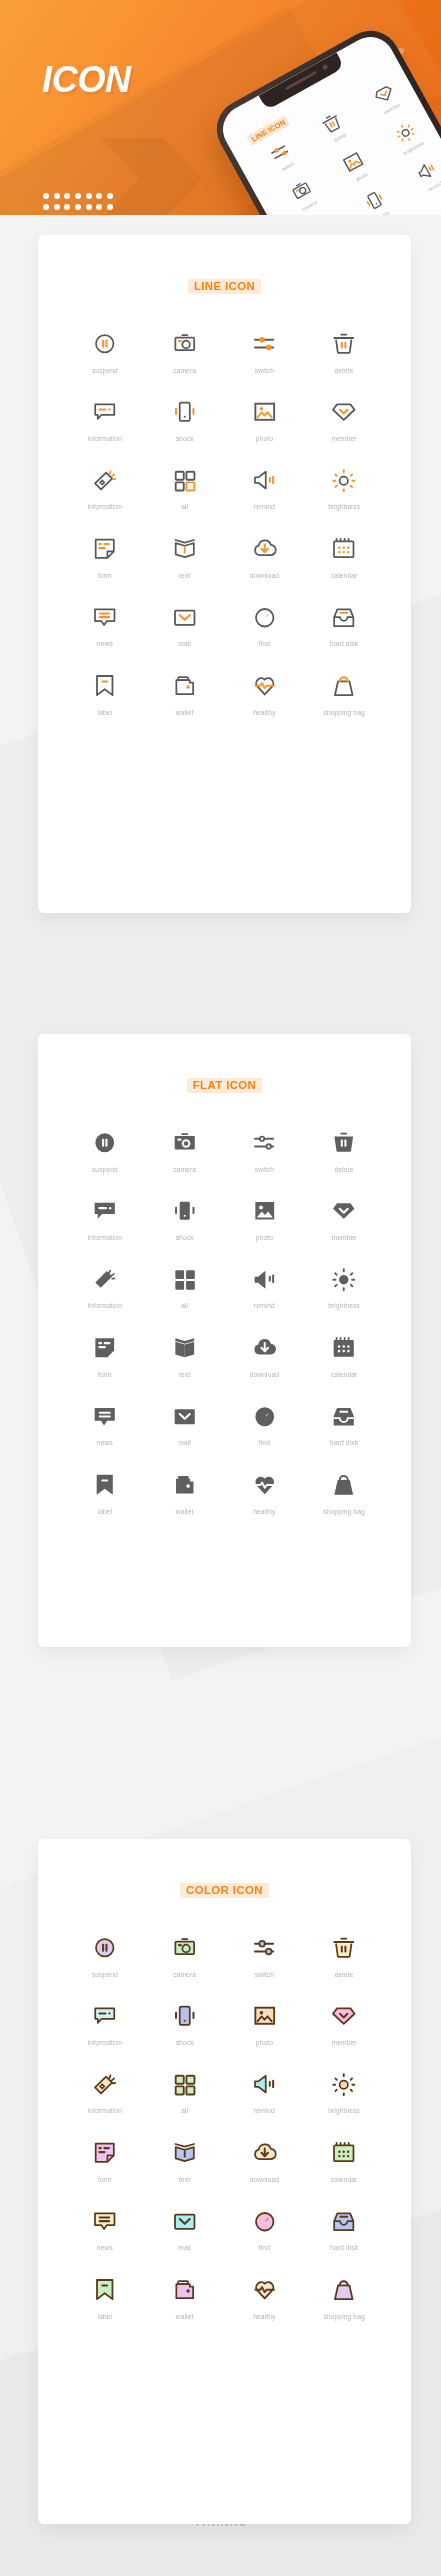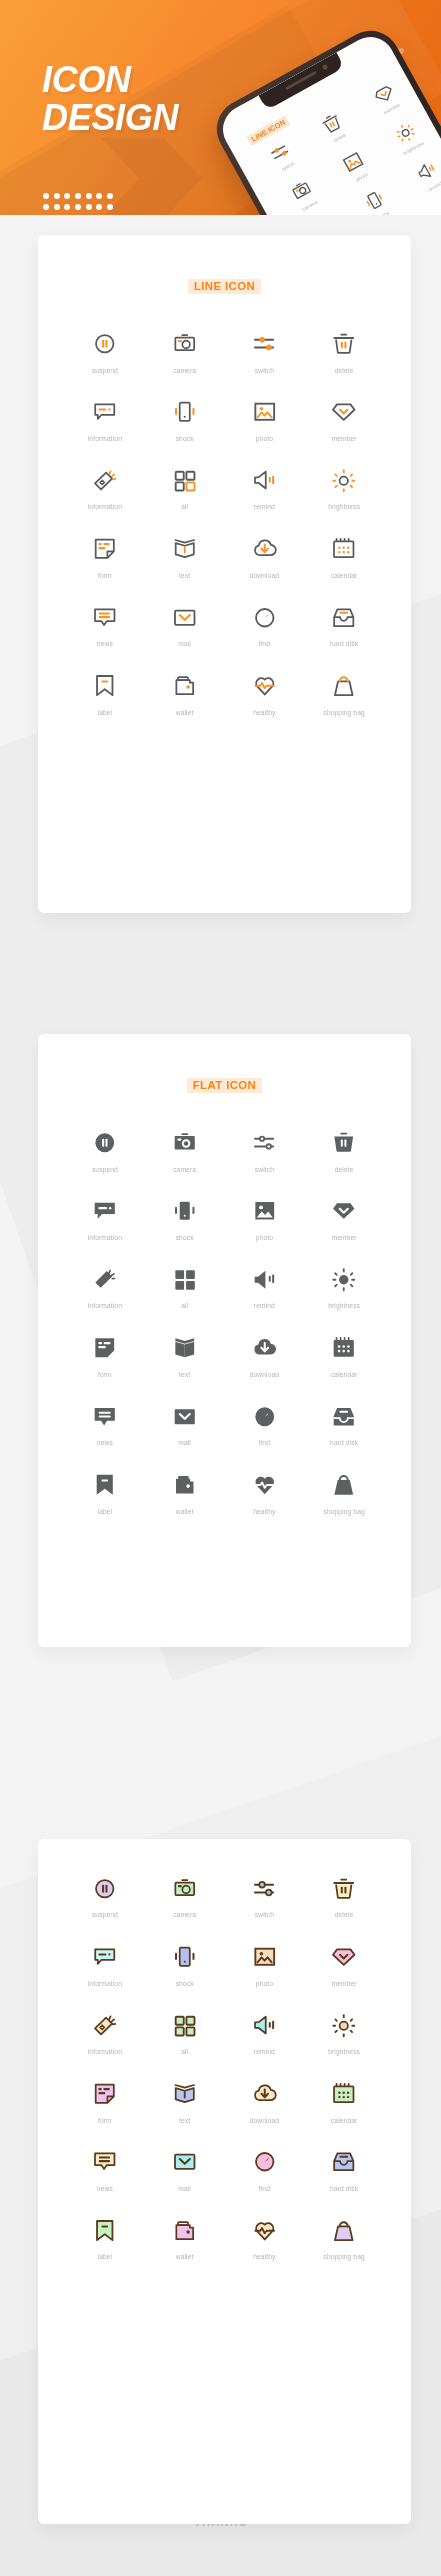--- a/index.html
+++ b/index.html
@@ -277,21 +277,20 @@
 <div class="bg-diag-c"></div>
 
 <div class="hero">
   <div class="hero-sheen-1"></div>
   <div class="hero-sheen-2"></div>
   <div class="hero-sheen-3"></div>
   <div class="hero-chev"></div>
 
   <div class="hero-title">
     <span>ICON</span>
-    <span class="l2">DESIGN</span>
   </div>
 
   <div class="dots-faint" id="dots-faint">
       <i></i>
       <i></i>
       <i></i>
       <i></i>
       <i></i>
       <i></i>
       <i></i>
@@ -948,20 +947,23 @@
             <path d="M10 12 h18 l5 22 h-28 Z" fill="#5e5f60"></path>
             <path d="M13 12 a6 6 0 0 1 12 0" fill="none" stroke="#5e5f60" stroke-width="3" stroke-linecap="round"></path>
           </svg>
         </div>
         <span class="caption">shopping bag</span>
       </div>
     </div>
 </div>
 
 <div class="card" id="card-color">
+  <div class="section-title-wrap">
+    <span class="section-title">COLOR ICON</span>
+  </div>
   <div class="icon-grid" id="grid-color">
       <div class="icon-cell">
         <div class="glyph">
           <svg viewBox="0 0 38 38" xmlns="http://www.w3.org/2000/svg">
             <circle cx="19" cy="19" r="13" fill="#ddcdf2" stroke="#5b3a1e" stroke-width="2.6"></circle>
             <rect x="15" y="13" width="3.1" height="12" rx="1.2" fill="#5b3a1e"></rect>
             <rect x="20" y="13" width="3.1" height="12" rx="1.2" fill="#5b3a1e"></rect>
           </svg>
         </div>
         <span class="caption">suspend</span>

